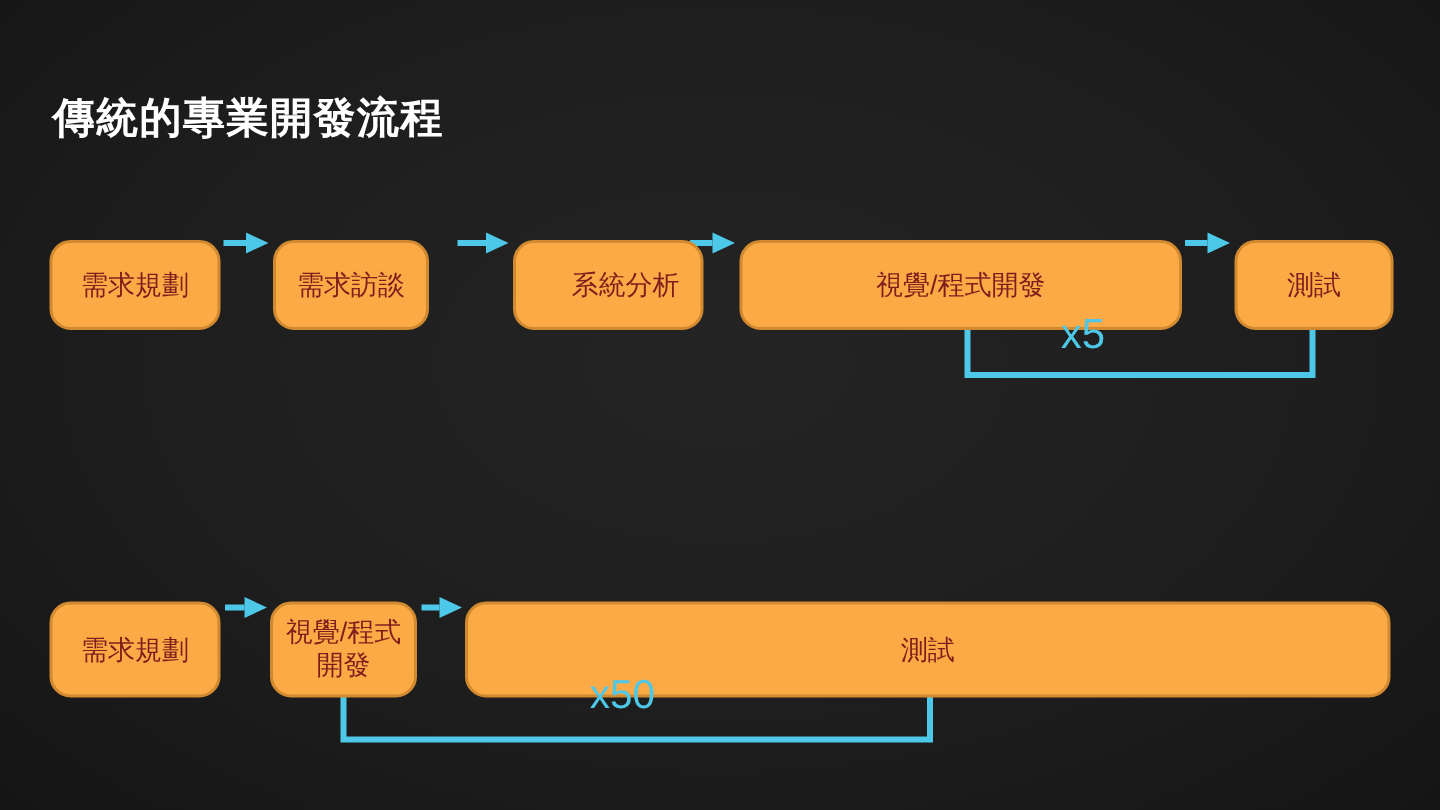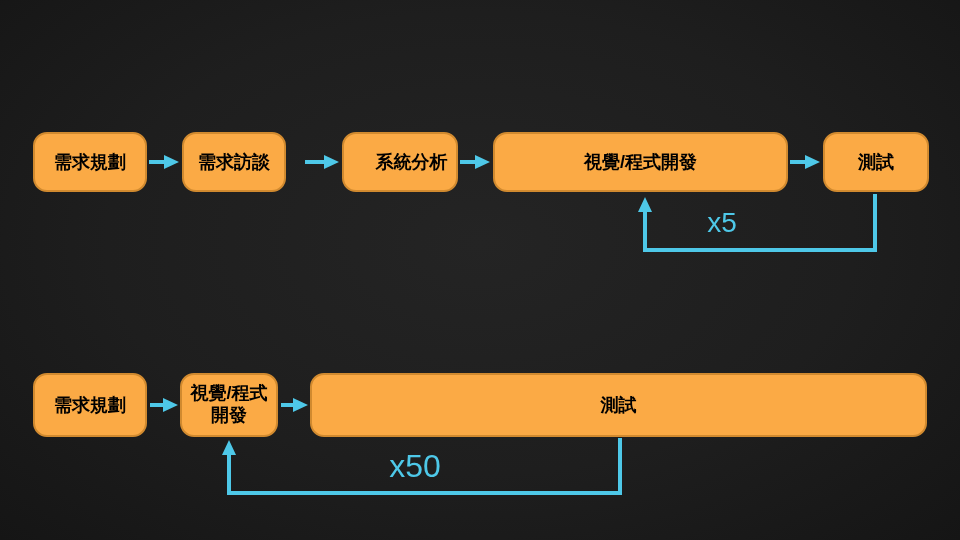--- a/index.html
+++ b/index.html
@@ -10,40 +10,40 @@
   }
   .section-title{
     position:absolute;color:#ffffff;font-size:28px;font-weight:bold;
     letter-spacing:1px;white-space:nowrap;
   }
   .title-1{left:35px;top:60px;}
   .title-2{left:35px;top:292px;}
   .node{
     position:absolute;box-sizing:border-box;
     background:#fbaa45;border:2px solid #d18a2f;border-radius:14px;
-    color:#000000;font-size:18px;font-weight:700;
-    display:flex;align-items:center;justify-content:center;text-align:center;
+    color:#7f1d1d;font-size:18px;font-weight:400;
+    display:flex;align-items:center;justify-content:center;text-align:center;margin-top:28px;
   }
   .row1{top:132px;height:60px;}
   .row2{top:373px;height:64px;}
   .n-r1-1{left:33px;width:114px;}
   .n-r1-2{left:182px;width:104px;}
-  .n-r1-3{left:342px;width:116px;padding-left:23px;}
+  .n-r1-3{left:342px;width:127px;padding-left:23px;}
   .n-r1-4{left:493px;width:295px;}
   .n-r1-5{left:823px;width:106px;}
   .n-r2-1{left:33px;width:114px;}
   .n-r2-2{left:180px;width:98px;}
   .n-r2-2 .wrap{display:block;width:78px;line-height:1.22;}
   .n-r2-3{left:310px;width:617px;}
   .connectors{position:absolute;left:0;top:0;width:960px;height:540px;pointer-events:none;}
   .loop-label{
     position:absolute;color:#4ec8e8;text-align:center;white-space:nowrap;
   }
   .loop-label-x5{left:694px;top:207px;width:56px;font-size:28px;}
-  .loop-label-x50{left:383px;top:448px;width:64px;font-size:32px;}
+  .loop-label-x50{left:383px;top:448px;width:64px;font-size:27px;}
 </style>
 </head>
 <body>
 
 <div class="canvas">
 
   <svg class="connectors" width="960" height="540" viewBox="0 0 960 540">
     <defs>
       <marker id="ah" markerWidth="18" markerHeight="16" refX="2" refY="8" orient="auto" markerUnits="userSpaceOnUse">
         <path d="M2,1 L17,8 L2,15 Z" fill="#4ec8e8"></path>
@@ -56,20 +56,21 @@
     <path d="M790,162 H805" stroke="#4ec8e8" stroke-width="4" fill="none" marker-end="url(#ah)"></path>
 
     <path d="M875,194 V250 H645 V212" stroke="#4ec8e8" stroke-width="4" fill="none" marker-end="url(#ah)"></path>
 
     <path d="M150,405 H163" stroke="#4ec8e8" stroke-width="4" fill="none" marker-end="url(#ah)"></path>
     <path d="M281,405 H293" stroke="#4ec8e8" stroke-width="4" fill="none" marker-end="url(#ah)"></path>
 
     <path d="M620,438 V493 H229 V455" stroke="#4ec8e8" stroke-width="4" fill="none" marker-end="url(#ah)"></path>
   </svg>
 
+  <div class="section-title title-1">傳統的專業開發流程</div>
 
   <div class="node row1 n-r1-1">
     <span>需求規劃</span>
   </div>
   <div class="node row1 n-r1-2">
     <span>需求訪談</span>
   </div>
   <div class="node row1 n-r1-3">
     <span>系統分析</span>
   </div>

